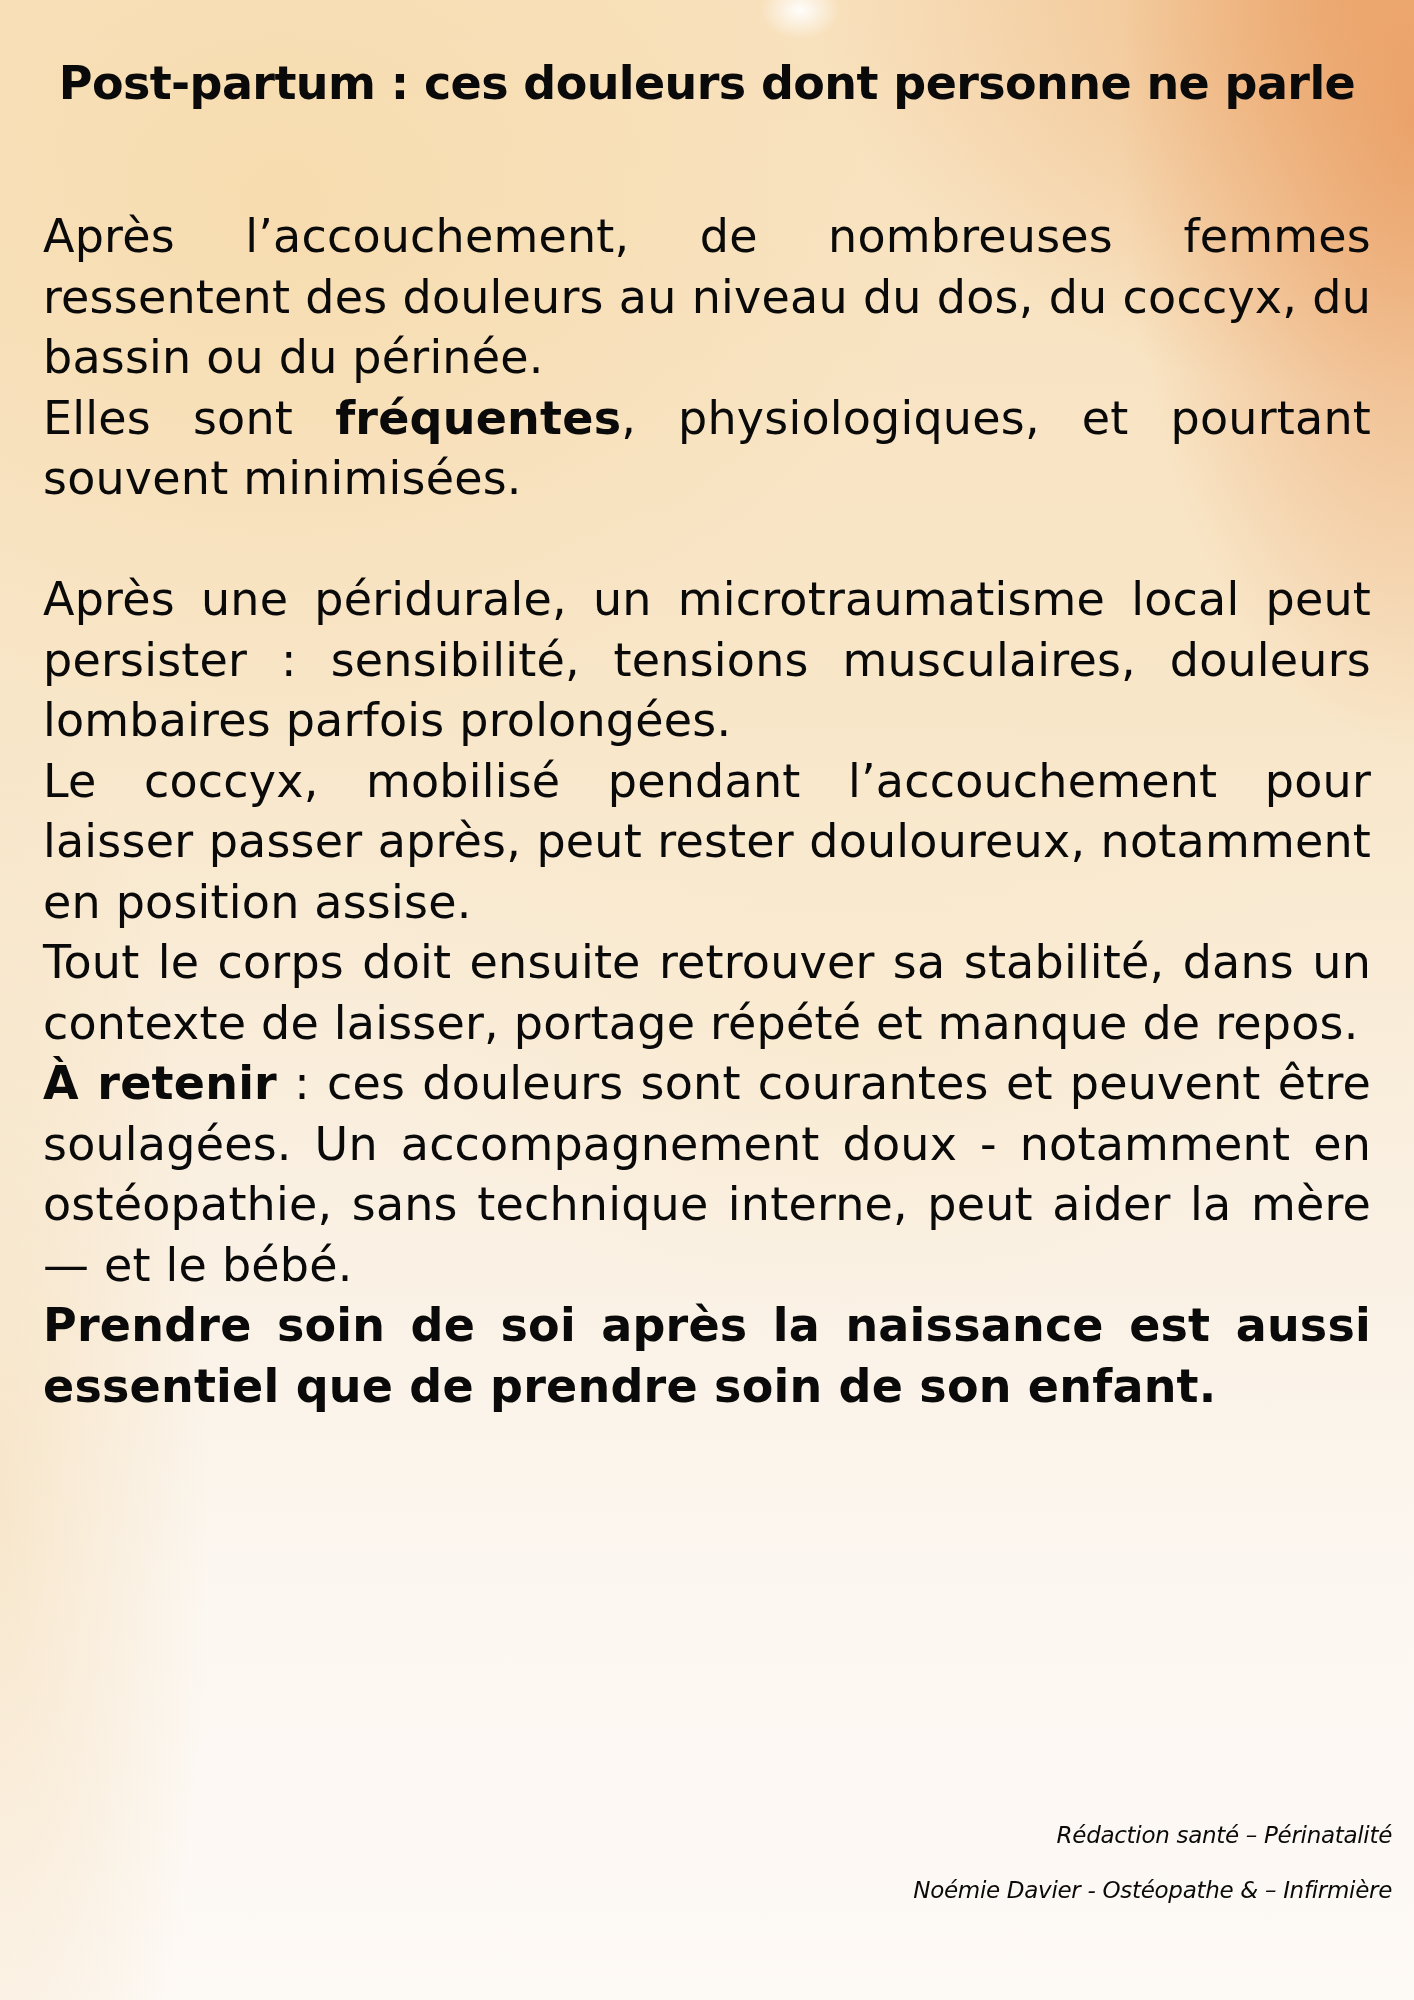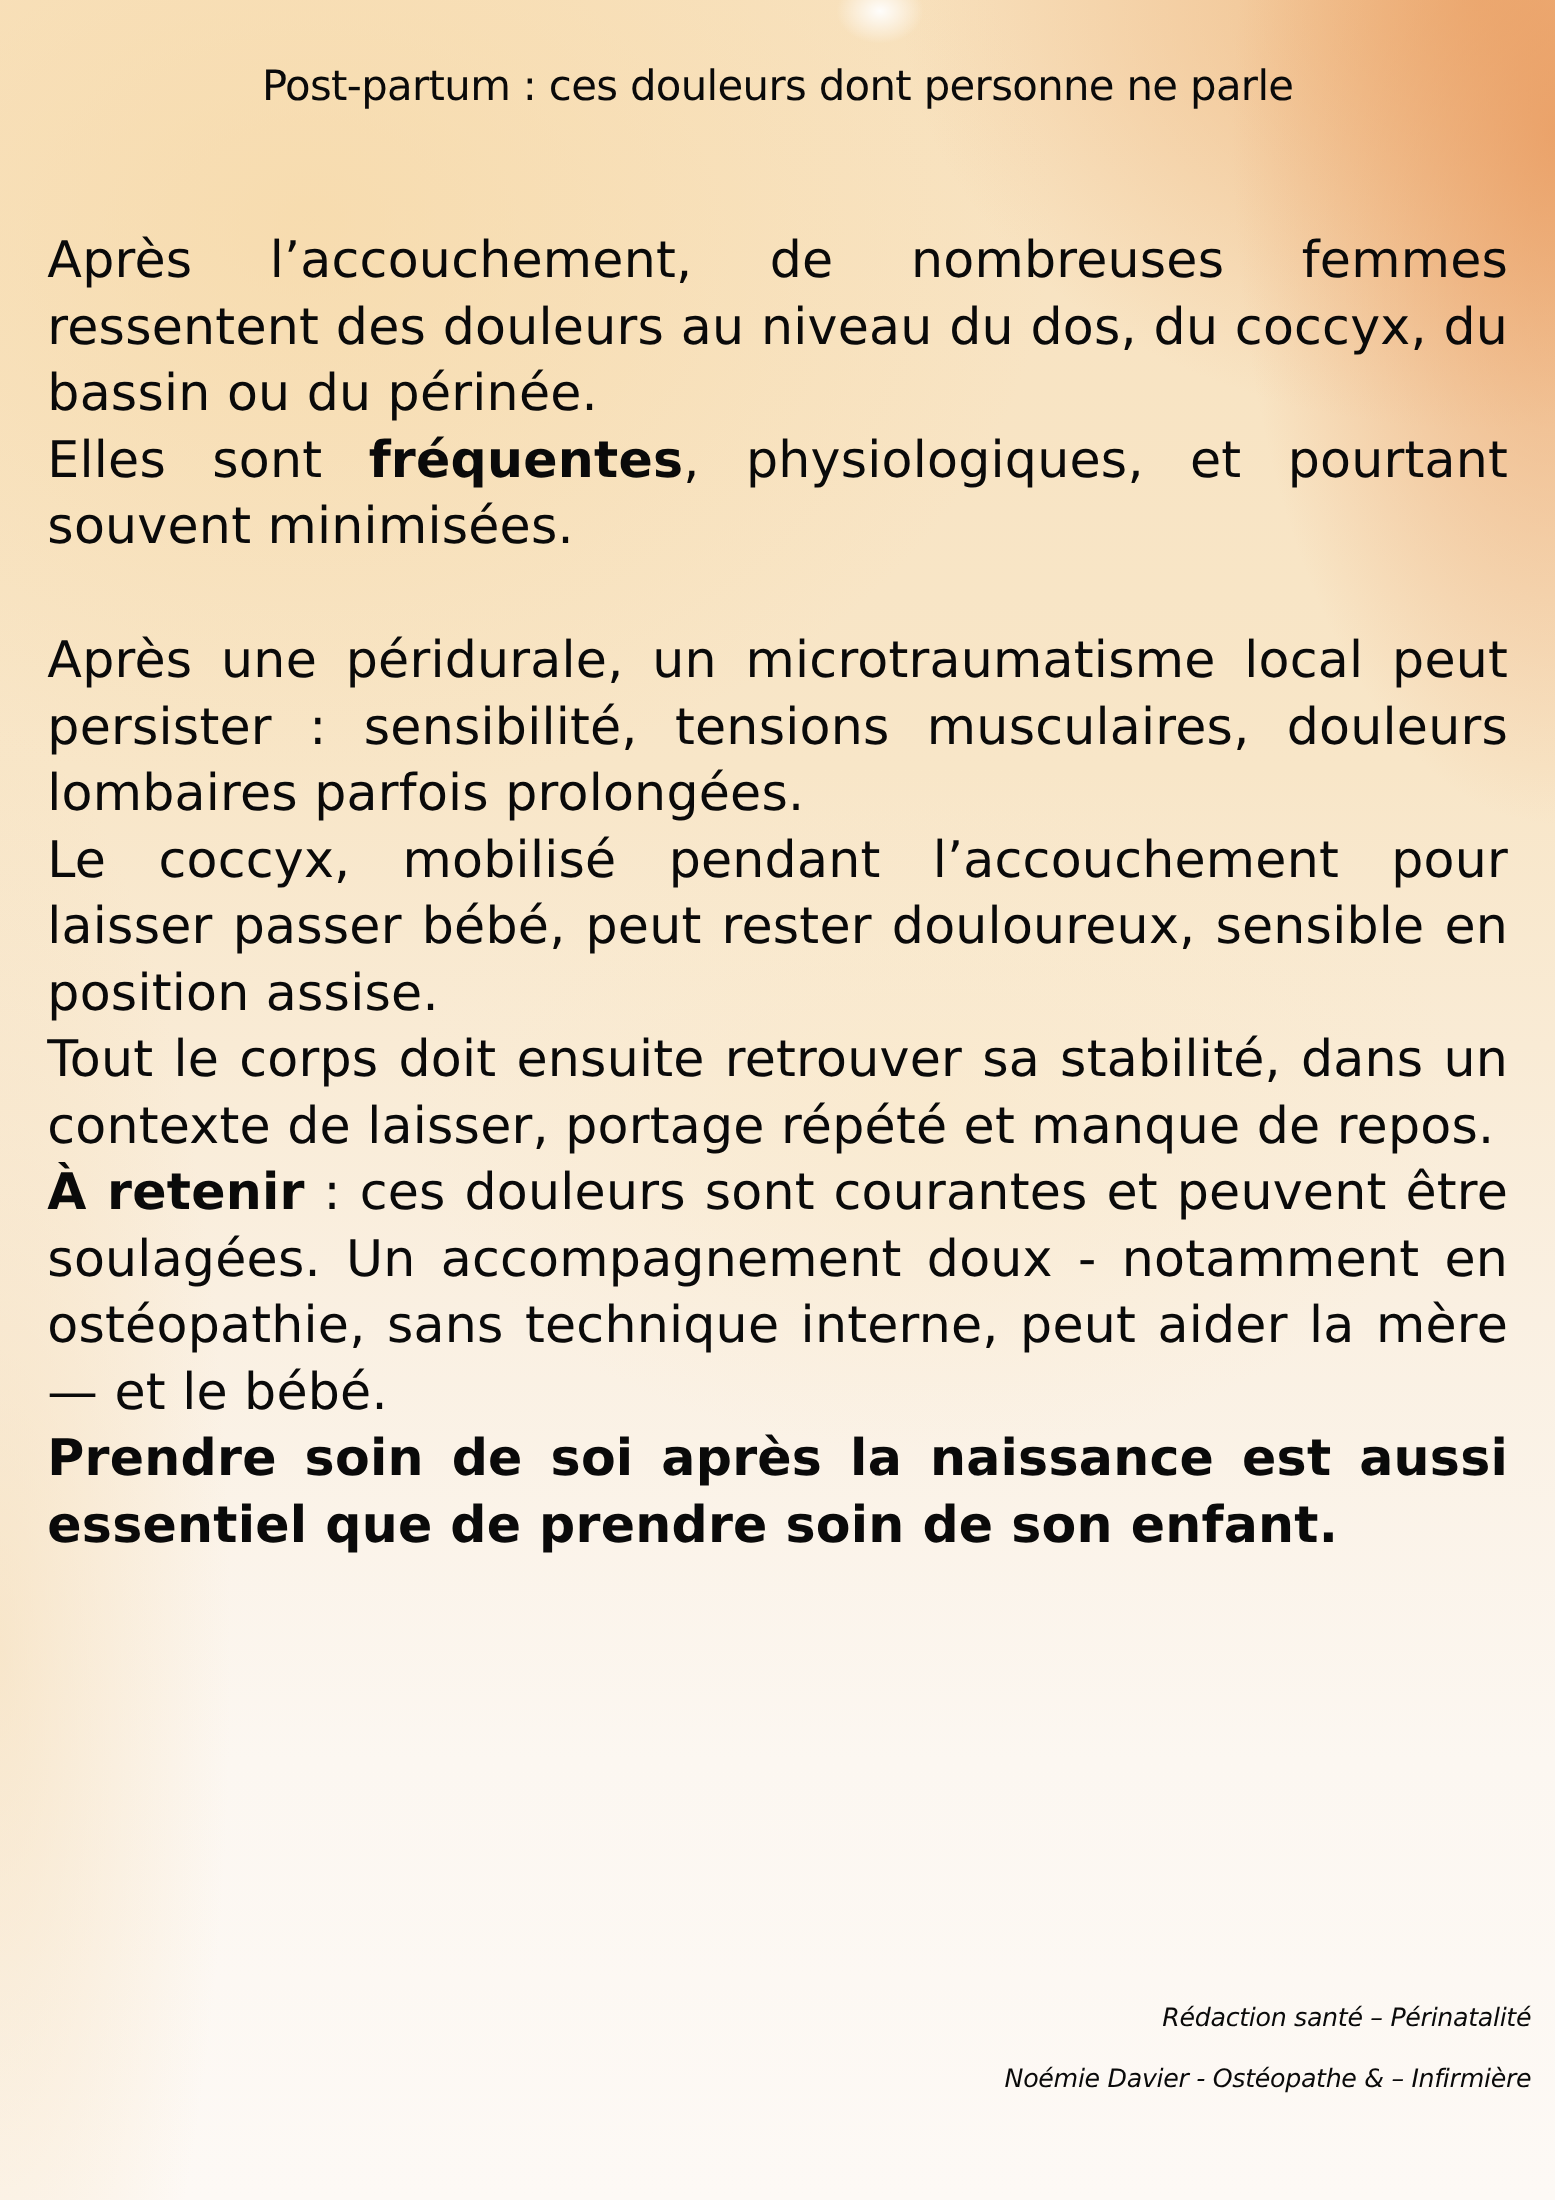--- a/index.html
+++ b/index.html
@@ -36,22 +36,22 @@
       border-radius: 50%;
       background: radial-gradient(ellipse at center, rgba(255,255,255,0.95), rgba(255,255,255,0) 70%);
       z-index: 0;
     }
     .title {
       position: absolute;
       left: 0;
       top: 56px;
       width: 1414px;
       text-align: center;
-      font-weight: normal;
-      font-size: 38px;
+      font-weight: bold;
+      font-size: 46px;
       letter-spacing: -0.6px;
       margin: 0;
     }
     .body-text {
       position: absolute;
       left: 43px;
       top: 182px;
       width: 1328px;
       font-size: 46px;
       line-height: 60.5px;
@@ -94,21 +94,21 @@
 
 <h1 class="title">Post-partum : ces douleurs dont personne ne parle</h1>
 
 <div class="body-text">
   <p>Après l’accouchement, de nombreuses femmes ressentent des douleurs au niveau du dos, du coccyx, du bassin ou du périnée.</p>
   <p><span>Elles sont </span><strong>fréquentes</strong><span>, physiologiques, et pourtant souvent minimisées.</span></p>
 
   <div class="gap"></div>
 
   <p>Après une péridurale, un microtraumatisme local peut persister : sensibilité, tensions musculaires, douleurs lombaires parfois prolongées.</p>
-  <p>Le coccyx, mobilisé pendant l’accouchement pour laisser passer bébé, peut rester douloureux, sensible en position assise.</p>
+  <p>Le coccyx, mobilisé pendant l’accouchement pour laisser passer après, peut rester douloureux, notamment en position assise.</p>
   <p>Tout le corps doit ensuite retrouver sa stabilité, dans un contexte de laisser, portage répété et manque de repos.</p>
   <p><strong>À retenir</strong><span> : ces douleurs sont courantes et peuvent être soulagées. Un accompagnement doux - notamment en ostéopathie, sans technique interne, peut aider la mère — et le bébé.</span></p>
   <p class="conclusion">Prendre soin de soi après la naissance est aussi essentiel que de prendre soin de son enfant.</p>
 </div>
 
 <div class="signature">
   <div>Rédaction santé – Périnatalité</div>
   <div>Noémie Davier - Ostéopathe &amp; – Infirmière</div>
 </div>
 

